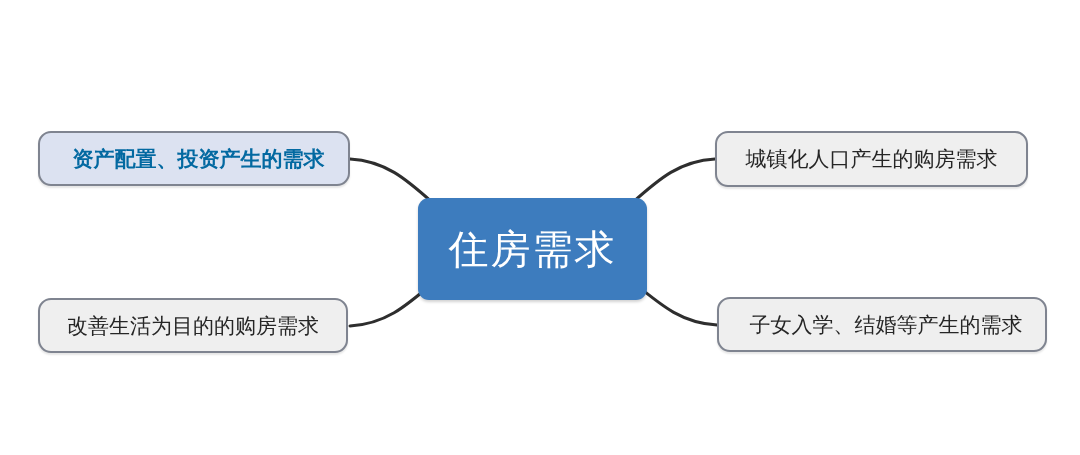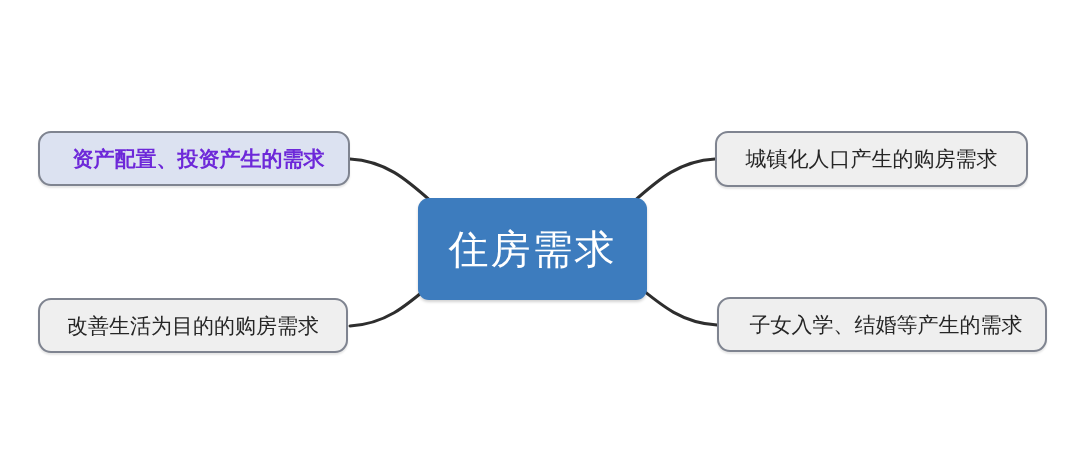--- a/index.html
+++ b/index.html
@@ -64,21 +64,21 @@
     border: 2px solid var(--branch-border, #7F8490);
     border-radius: 13px;
     color: var(--branch-text, #262626);
     font-size: 21px;
     box-shadow: 0 2px 2px rgba(0,0,0,0.10);
     white-space: nowrap;
   }
   .node-branch.emphasis {
     background: var(--branch-emphasis-fill, #DCE2F1);
     font-weight: bold;
-    color: #6d28d9;
+    color: #0369a1;
     padding-left: 9px;
   }
   .pos-top-left     { left: 38px;  top: 131px; width: 312px; height: 55px; }
   .pos-top-right    { left: 715px; top: 131px; width: 313px; height: 56px; }
   .pos-bottom-left  { left: 38px;  top: 298px; width: 310px; height: 55px; }
   .pos-bottom-right { left: 717px; top: 297px; width: 330px; height: 55px; padding-left: 8px; }
 </style>
 </head>
 <body>
 

